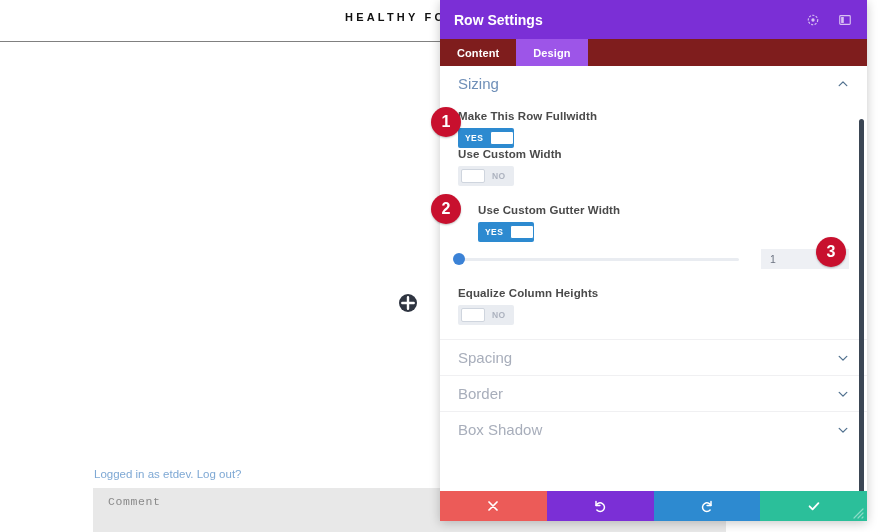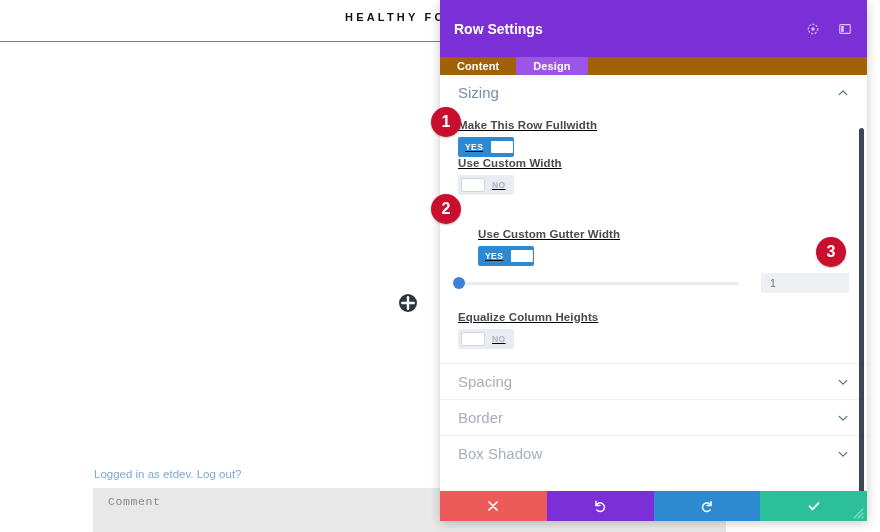--- a/index.html
+++ b/index.html
@@ -52,35 +52,35 @@
   
   .modal {
     position: absolute; top: 0; left: 440px;
     width: 427px; height: 521px;
     background: #fbfbfd;
     box-shadow: 0 2px 10px rgba(0,0,0,0.22);
     display: flex; flex-direction: column;
     overflow: hidden;
   }
   .modal-header {
-    height: 57px; background: #7a2fd4; background: #7b2fd6;
+    height: 39px; background: #7a2fd4; background: #7b2fd6;
     display: flex; align-items: center; padding: 0 14px;
     flex: none;
   }
   .modal-title { color: #fff; font-size: 14px; font-weight: bold; flex: 1; }
   .hdr-icons { display: flex; gap: 16px; align-items: center; }
   .hdr-icon {
     width: 16px; height: 16px; color: #d9c2f2;
     display: flex; align-items: center; justify-content: center;
     cursor: pointer;
   }
   .hdr-icon svg { width: 14px; height: 14px; display: block; }
 
   .tabs {
-    height: 18px; background: #a16207; display: flex; flex: none;
+    height: 27px; background: #7f1d1d; display: flex; flex: none;
   }
   .tab {
     padding: 0 17px; display: flex; align-items: center;
     font-size: 11px; font-weight: bold; color: #fff;
     cursor: pointer; letter-spacing: 0.1px;
   }
   .tab.active { background: #9d55e8; }
 
   .modal-body {
     flex: 1; overflow: hidden; position: relative; background: #fff;
@@ -91,21 +91,21 @@
   .section-head {
     height: 35px; display: flex; align-items: center;
     padding: 0 18px; cursor: pointer;
   }
   .section-head .s-title {
     flex: 1; font-size: 15px; color: #6f8fb8; font-weight: normal;
   }
   .chev { width: 12px; height: 12px; color: #51718f; }
   .chev svg { width: 12px; height: 12px; display: block; }
 
-  .field { padding: 0 18px; margin-top: 9px; text-decoration: underline; }
+  .field { padding: 0 18px; margin-top: 9px; }
   .field-label {
     font-size: 11.5px; font-weight: bold; color: #4a4a4a;
     margin-bottom: 6px; letter-spacing: 0.1px;
   }
 
   
   .toggle {
     width: 56px; height: 20px; border-radius: 2px;
     display: flex; align-items: center; cursor: pointer; position: relative;
   }
@@ -248,21 +248,21 @@
           </div>
 
           <div class="field" style="margin-top:0;">
             <div class="field-label">Use Custom Width</div>
             <div class="toggle off">
               <span class="knob"></span>
               <span class="tlabel">NO</span>
             </div>
           </div>
 
-          <div class="field" style="margin-top:33px;padding-left:38px;">
+          <div class="field" style="margin-top:18px;padding-left:38px;">
             <div class="field-label">Use Custom Gutter Width</div>
             <div class="toggle on">
               <span class="tlabel">YES</span>
               <span class="knob"></span>
             </div>
           </div>
 
           <div class="slider-row" style="margin-top:7px;">
             <div class="slider-track">
               <div class="slider-fill"></div>

